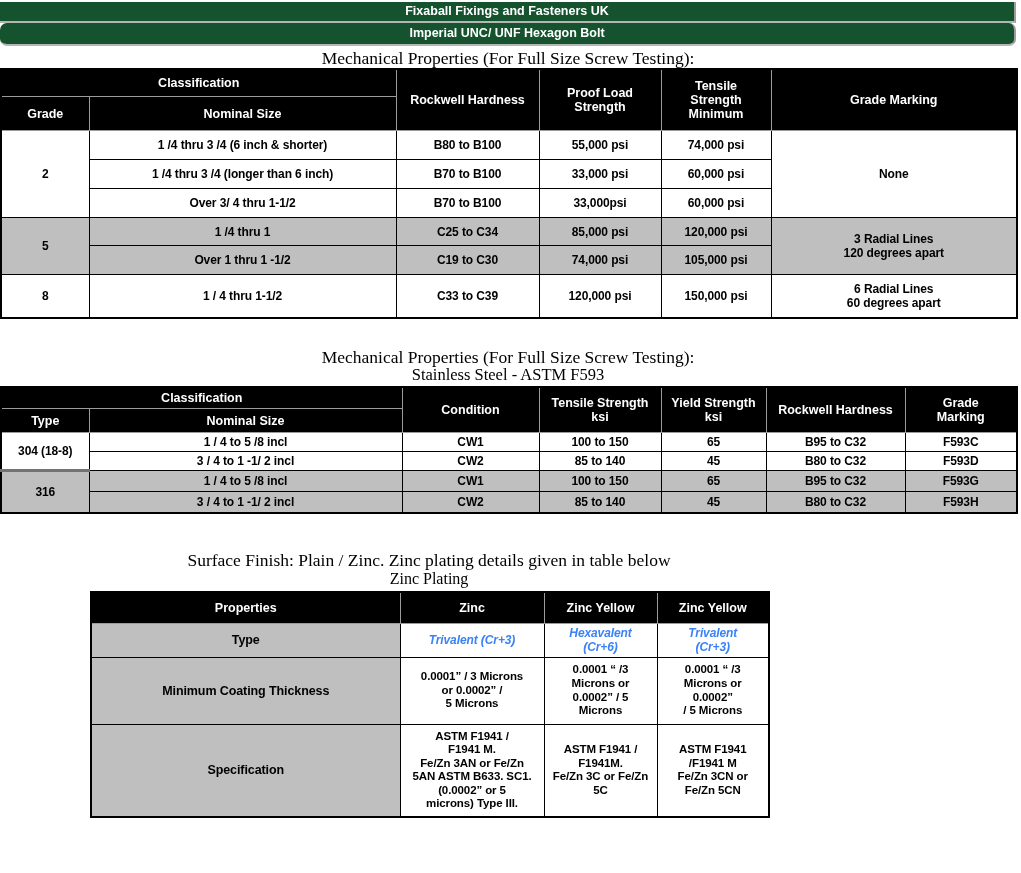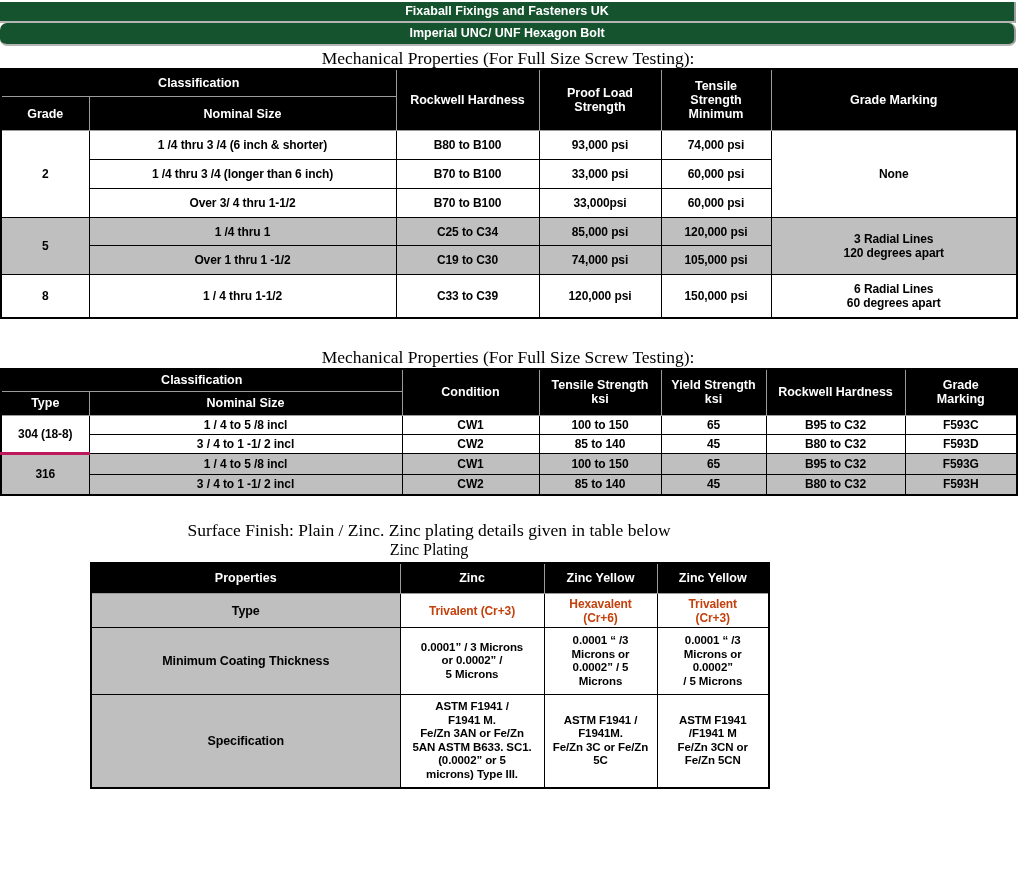--- a/index.html
+++ b/index.html
@@ -13,42 +13,42 @@
   .bar.first{margin-top:2px;}
   .bar.mid{line-height:21px;border-radius:7px;}
 
   
   .serif{font-family:"Liberation Serif",serif;text-align:center;line-height:1.06;}
   .big{font-size:17.5px;}
   .sub{font-size:16.5px;}
   .t-steel{margin-top:3px;}
   .t-ss{margin-top:29px;}
   .zincwrap{width:678px;margin-left:90px;}
-  .t-note{margin-top:25px;}
+  .t-note{margin-top:37px;}
   .t-zp{font-size:16px;margin-top:2px;margin-bottom:3px;}
 
   
   table{border-collapse:collapse;table-layout:fixed;border:2px solid #000;}
   .full{width:1016px;}
   .t3{width:678px;margin-left:90px;}
   th{background:#000;color:#fff;font-weight:bold;font-size:12.5px;
      border:1.5px solid #9b9b9b;padding:1px 2px;text-align:center;vertical-align:middle;}
   td{border:1.5px solid #000;font-size:12px;font-weight:bold;text-align:center;
      vertical-align:middle;padding:1px 3px;letter-spacing:-0.1px;}
   .ml{white-space:pre-line;}
   .shaded td{background:#bfbfbf;}
-  .thickbot{border-bottom:3px solid #be185d;}
+  .thickbot{border-bottom:3px solid #737373;}
   .rh29{height:29px}.rh28{height:28px}.rh43{height:43px}
   .rh19{height:19px}.rh21{height:21px}
   .h1a{height:28px}.h2a{height:34px}
   .h1b{height:22px}.h2b{height:24px}
   .z-head{height:31px}.z-type{height:34px}.z-color{height:21px}
   .z-min{height:67px}.z-spec{height:93px}
   .t3 td.prop{background:#bfbfbf;font-size:12.5px;}
-  .red{color:#c2410c;}
+  .red{color:#3b82f6;font-style:italic;}
   .small{font-size:11.5px;line-height:1.18;}
 </style>
 </head>
 <body>
 
 <div class="page">
 
   <div class="bar first">Fixaball Fixings and Fasteners UK</div>
   <div class="bar mid">Imperial UNC/ UNF Hexagon Bolt</div>
 
@@ -77,21 +77,21 @@
       <tr class="h2a">
         <th>Grade</th>
         <th>Nominal Size</th>
       </tr>
     </thead>
     <tbody>
       <tr class="rh29">
         <td rowspan="3">2</td>
         <td>1 /4 thru 3 /4 (6 inch &amp; shorter)</td>
         <td>B80 to B100</td>
-        <td>93,000 psi</td>
+        <td>55,000 psi</td>
         <td>74,000 psi</td>
         <td rowspan="3" class="ml">None</td>
       </tr>
       <tr class="rh29">
         <td>1 /4 thru 3 /4 (longer than 6 inch)</td>
         <td>B70 to B100</td>
         <td>33,000 psi</td>
         <td>60,000 psi</td>
       </tr>
       <tr class="rh29">
@@ -121,20 +121,21 @@
         <td>C33 to C39</td>
         <td>120,000 psi</td>
         <td>150,000 psi</td>
         <td class="ml">6 Radial Lines
 60 degrees apart</td>
       </tr>
     </tbody>
   </table>
 
   <div class="serif big t-ss">Mechanical Properties (For Full Size Screw Testing):</div>
+  <div class="serif sub">Stainless Steel - ASTM F593</div>
 
   <table class="full" style="margin-top:2px">
     <colgroup>
         <col style="width:88px">
         <col style="width:313px">
         <col style="width:137px">
         <col style="width:122px">
         <col style="width:105px">
         <col style="width:139px">
         <col style="width:112px">

